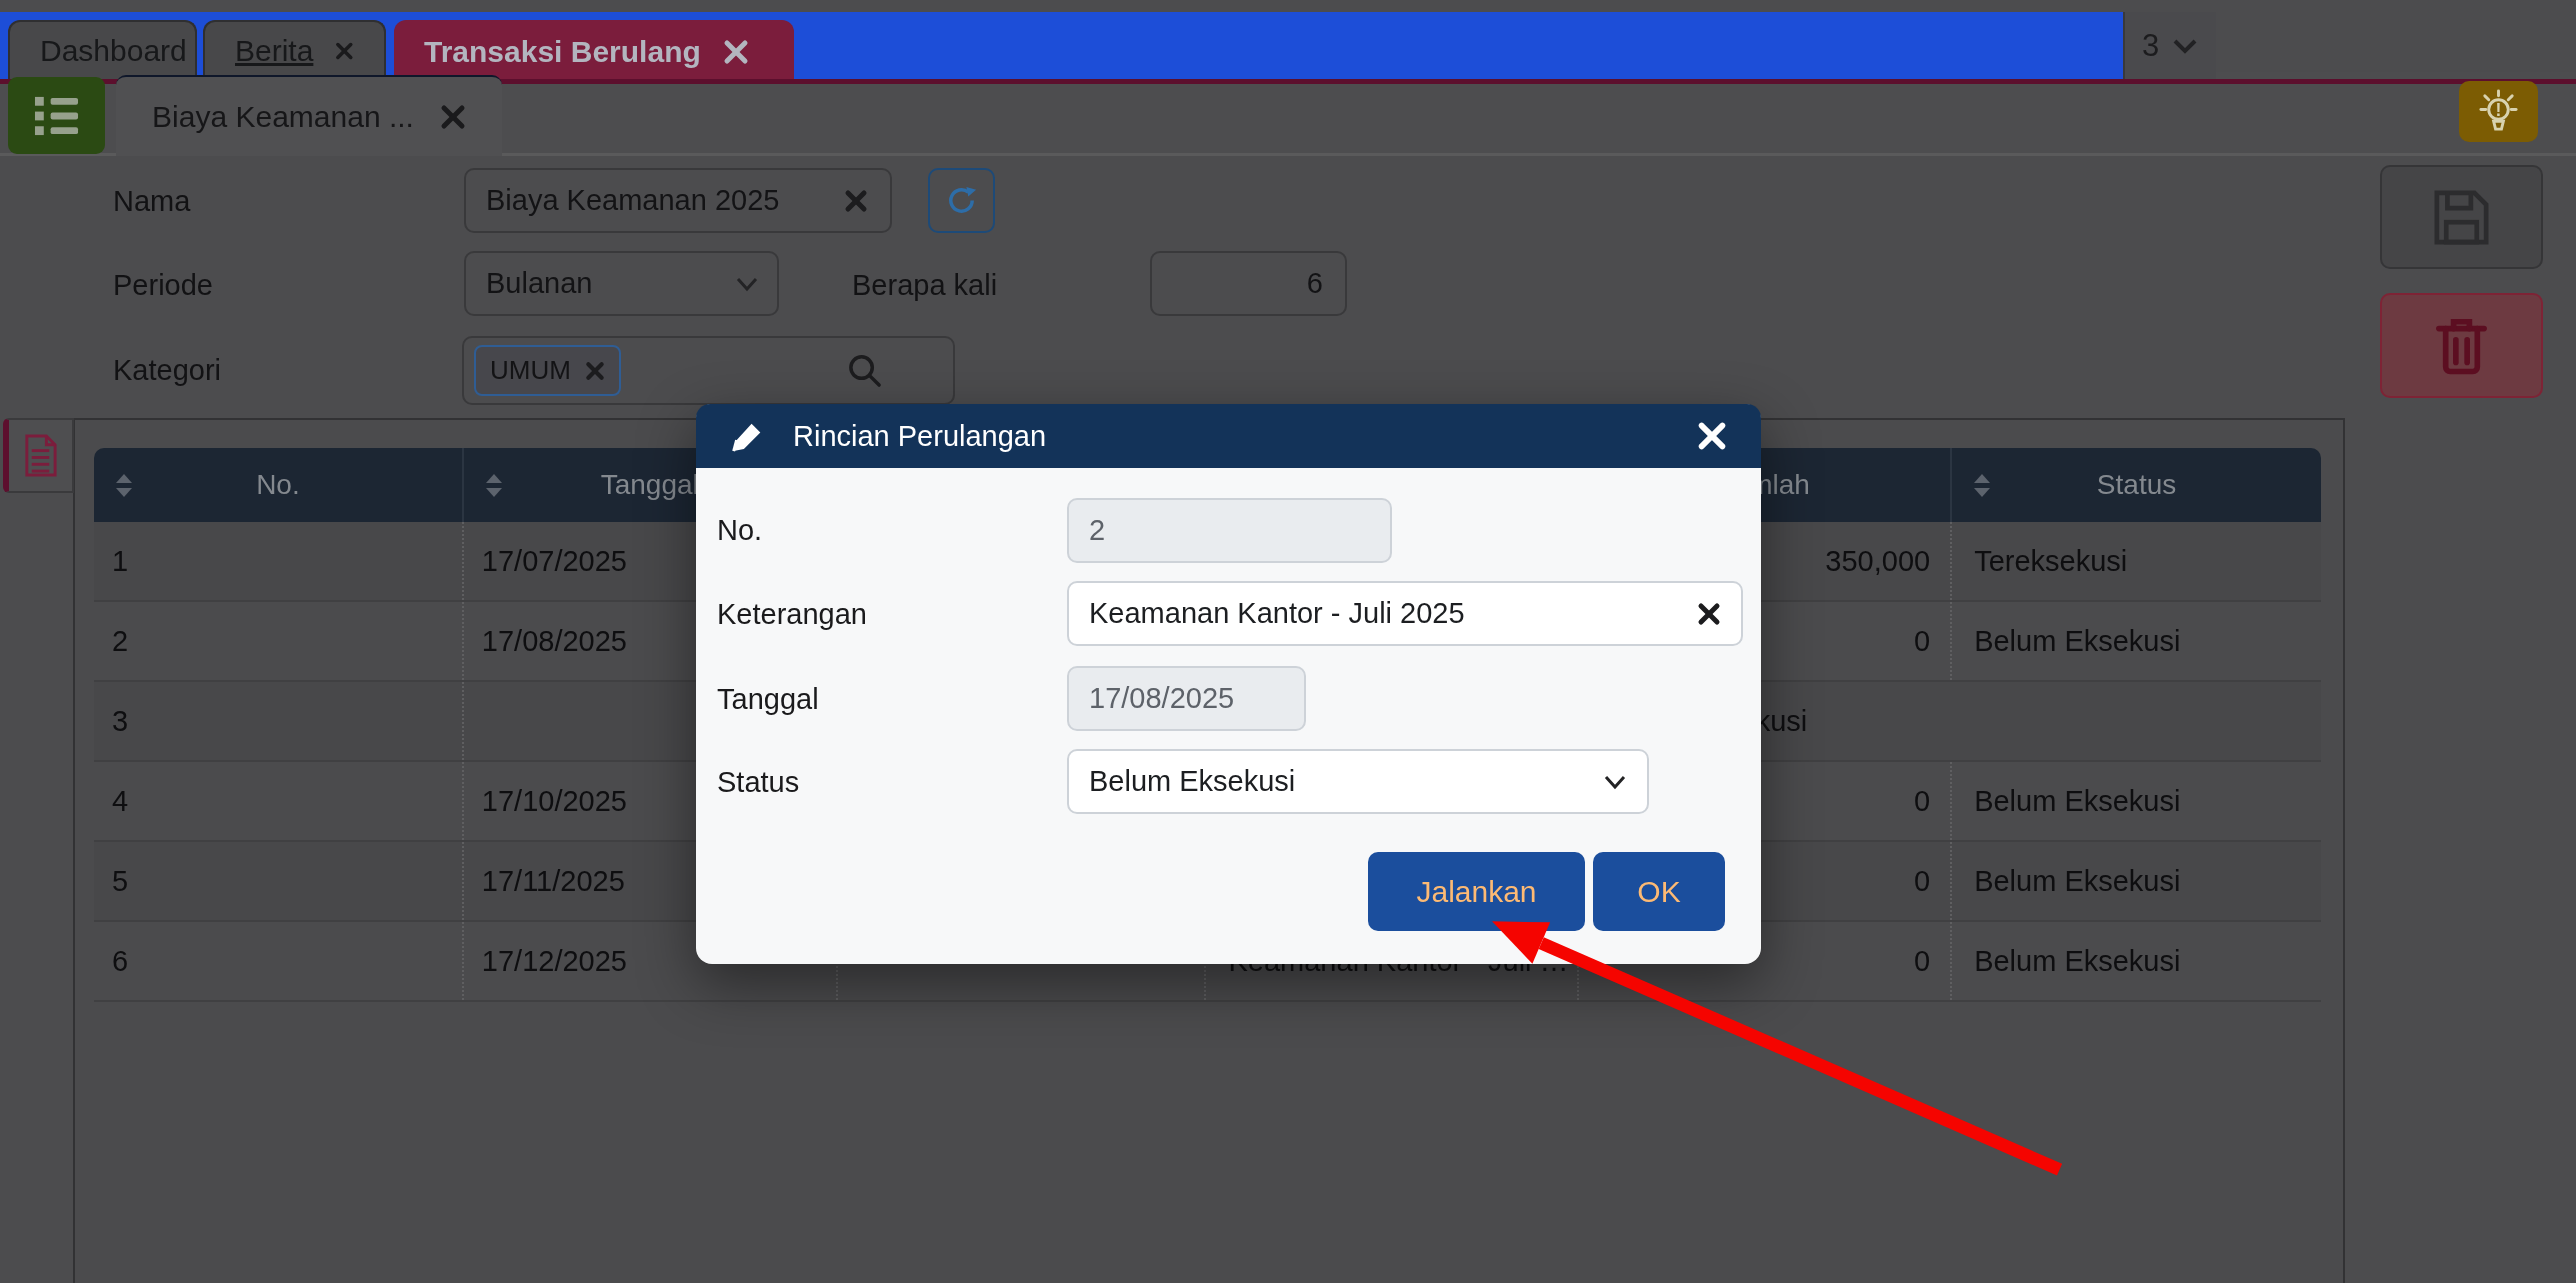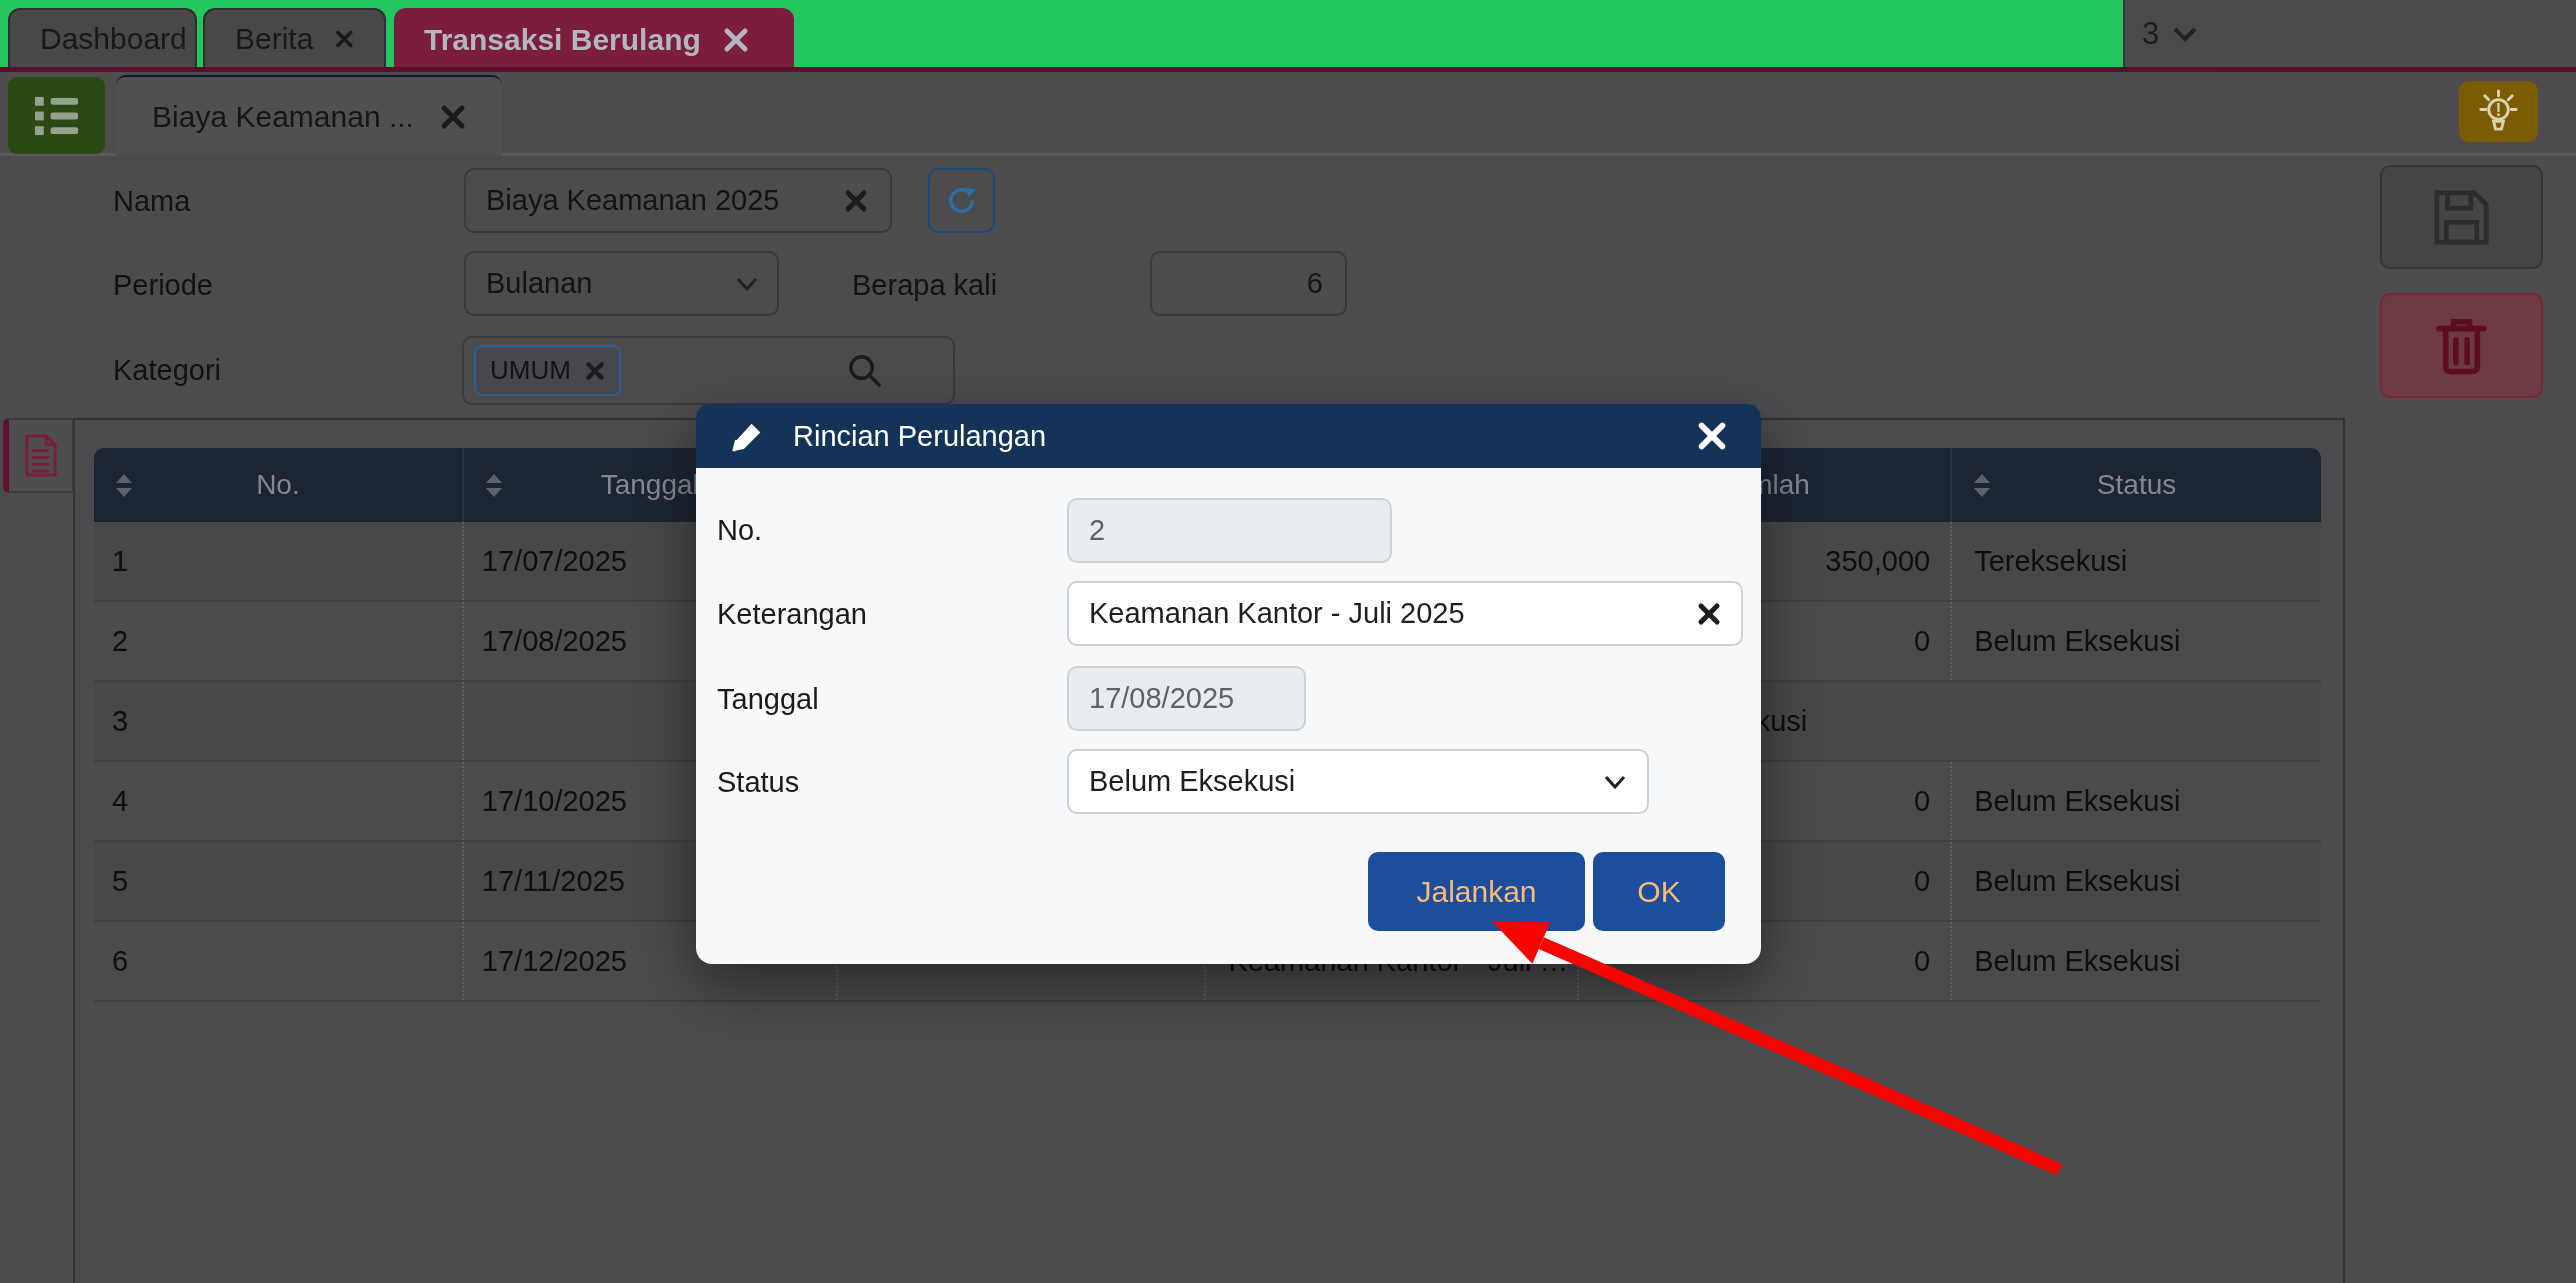--- a/index.html
+++ b/index.html
@@ -2,21 +2,21 @@
 <html><head>
 <meta charset="utf-8">
 <style>
   * { box-sizing: border-box; margin: 0; padding: 0; }
   html,body { width:2576px; height:1283px; overflow:hidden; }
   body {
     font-family: "Liberation Sans", "DejaVu Sans", sans-serif;
     background:#4c4c4e; position:relative; color:#121214;
   }
   
-  .tabbar { position:absolute; left:0; top:0; width:2216px; height:72px; background:#22c55e; z-index:3; }
+  .tabbar { position:absolute; left:0; top:12px; width:2216px; height:72px; background:#1d4ed8; z-index:3; }
   .tabbar .maroon-line { position:absolute; left:0; top:67px; width:2576px; height:5px; background:#5c0f2d; }
   .toptab { position:absolute; top:8px; height:59px; border-radius:12px 12px 0 0;
     display:flex; align-items:center; gap:22px; padding:0 30px; font-size:30px; }
   .toptab.inactive { background:#48484a; border:2px solid #2f2f31; border-bottom:none; color:#17181a; }
   .toptab.active { background:#7b1d3c; color:#b3b5bf; font-weight:bold; height:64px; border-radius:12px 12px 0 0; }
   .tab-x line { stroke:#1a1a1c; stroke-width:5; stroke-linecap:round; }
   .toptab.active .tab-x line { stroke:#b3b5bf; }
   .notif-box { position:absolute; right:0; top:0; width:93px; height:67px; background:#4a4a4d;
     border-left:2px solid #39393b; display:flex; align-items:center; justify-content:center; gap:12px;
     font-size:31px; color:#1c1c1e; }
@@ -88,21 +88,21 @@
   
   .arrow-layer { position:absolute; left:0; top:0; width:2576px; height:1283px; z-index:20; pointer-events:none; }
 </style>
 </head>
 <body>
 
 <div class="tabbar">
   <div class="toptab inactive" style="left:8px; width:189px;">
     <span>Dashboard</span>
   </div>
-  <div class="toptab inactive" style="left:203px; width:183px;">
+  <div class="toptab inactive" style="left:203px; width:183px;text-decoration:underline;">
     <span>Berita</span>
     <svg class="tab-x" width="26" height="26" viewBox="0 0 26 26">
         <line x1="4" y1="4" x2="22" y2="22"></line>
         <line x1="22" y1="4" x2="4" y2="22"></line>
       </svg>
   </div>
   <div class="toptab active" style="left:394px; width:400px;">
     <span>Transaksi Berulang</span>
     <svg class="tab-x" width="26" height="26" viewBox="0 0 26 26">
         <line x1="4" y1="4" x2="22" y2="22"></line>

